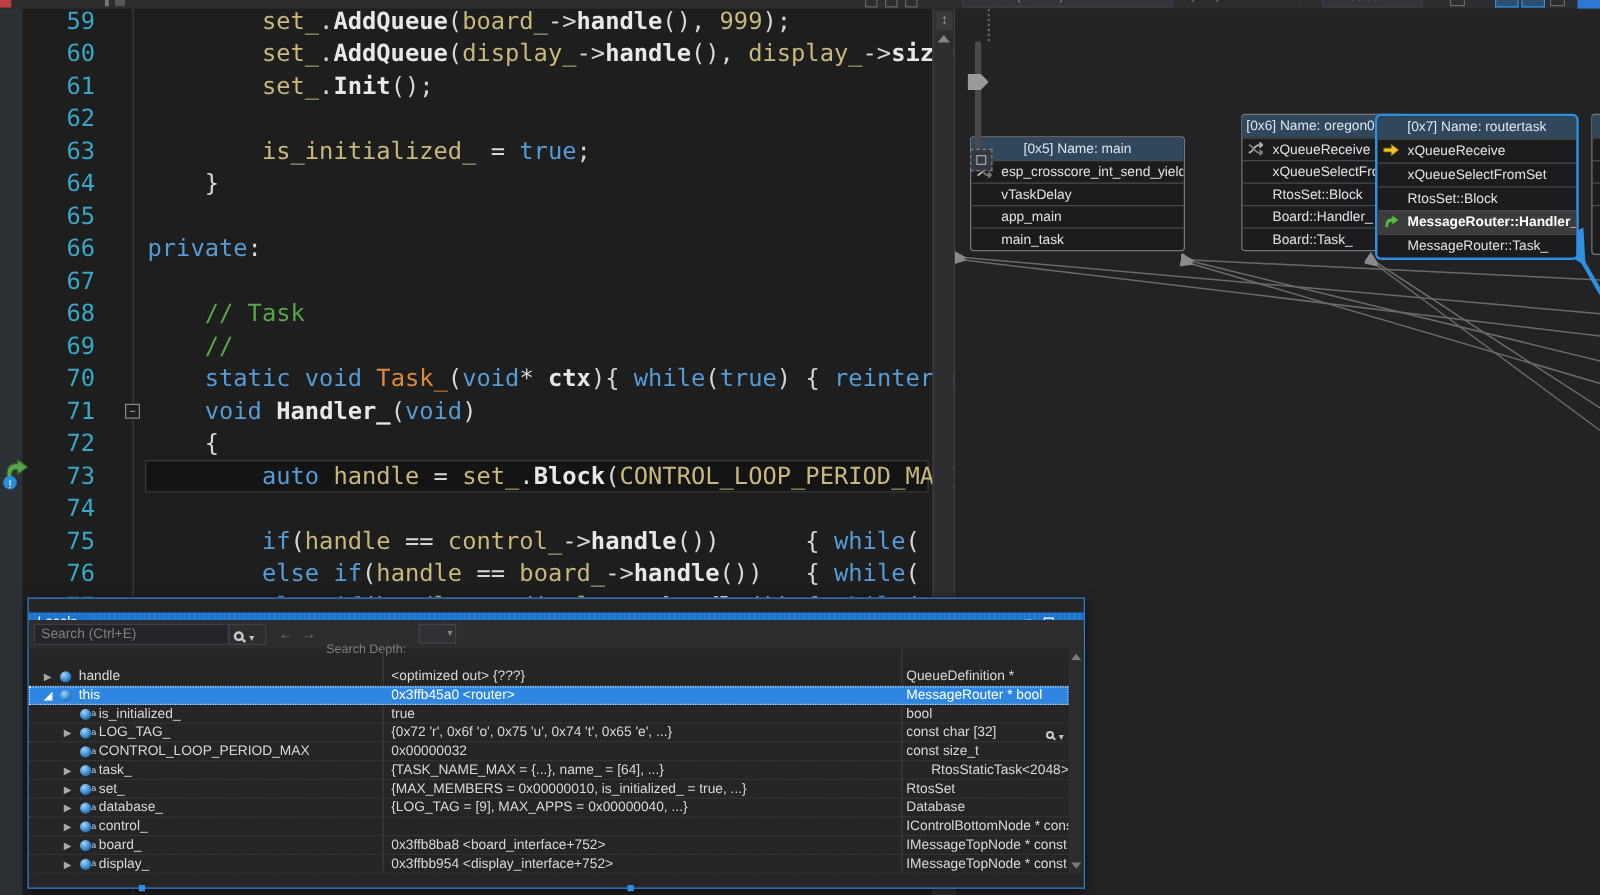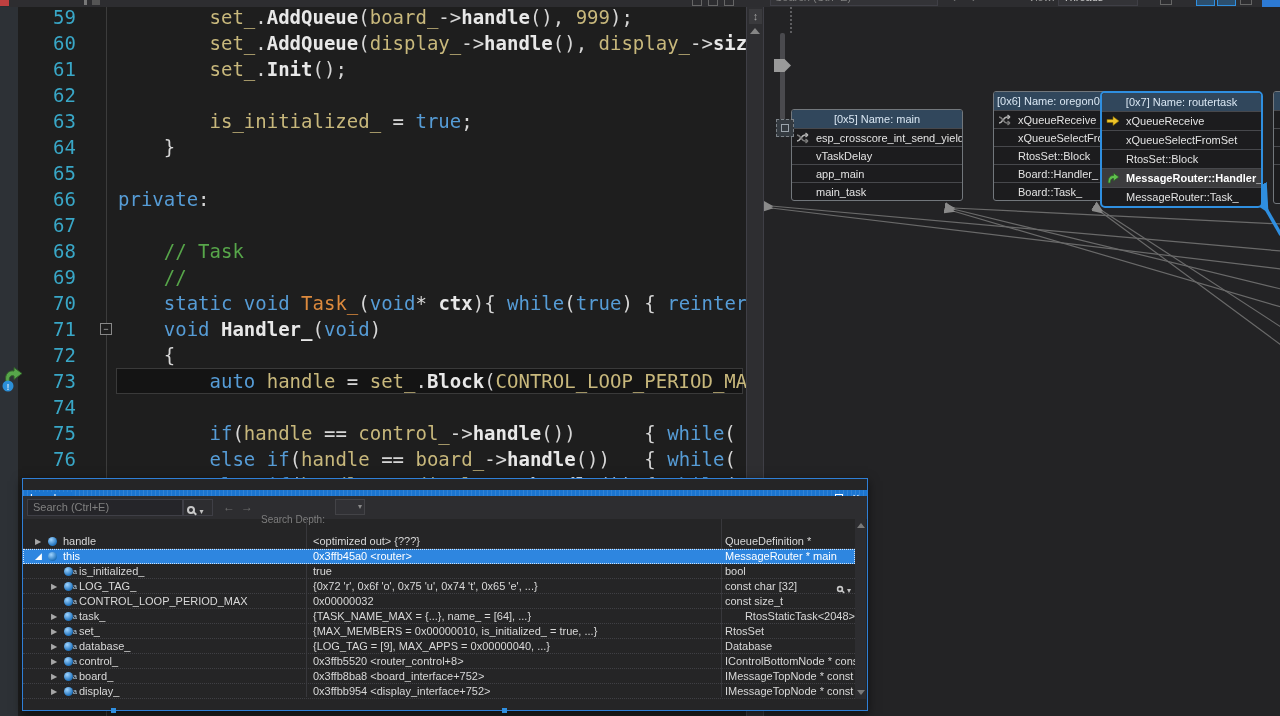--- a/index.html
+++ b/index.html
@@ -177,21 +177,21 @@
     </g>
     <line x1="517" y1="228" x2="501" y2="200" stroke="#2f8fe0" stroke-width="3.5" marker-end="url(#arrB)"></line>
   </svg>
   <div id="zoom-ticks"></div>
   <div id="zoom-track"></div>
   <div id="zoom-thumb"></div>
   <div id="birdseye">
         <i></i>
       </div>
   <div id="stack-boxes">
-        <div class="sbox" style="left: 27px; top: 102px; width: 172px;">
+        <div class="sbox" style="left: 12px; top: 102px; width: 172px;">
           <div class="hd">[0x5] Name: main</div>
           <div class="sframe" style="height: 18px; line-height: 18px;"><span class="fic"><svg width="15" height="12" viewBox="0 0 15 12">
                 <path d="M1 9 C5 9 5 3 9 3 L12 3" stroke="#b5b5b5" stroke-width="1.4" fill="none"></path>
                 <path d="M12 3 l-2.5 -2 M12 3 l-2.5 2" stroke="#b5b5b5" stroke-width="1.4" fill="none"></path>
                 <path d="M1 3 C5 3 5 9 9 9 L12 9" stroke="#7e7e7e" stroke-width="1.4" fill="none"></path>
                 <path d="M12 9 l-2.5 -2 M12 9 l-2.5 2" stroke="#7e7e7e" stroke-width="1.4" fill="none"></path>
               </svg></span><span>esp_crosscore_int_send_yield</span></div>
           <div class="sframe" style="height: 18px; line-height: 18px;"><span>vTaskDelay</span></div>
           <div class="sframe" style="height: 18px; line-height: 18px;"><span>app_main</span></div>
           <div class="sframe" style="height: 18px; line-height: 18px;"><span>main_task</span></div>
@@ -264,21 +264,21 @@
           <span class="var-icon" style="left: 25px;"></span>
           <span class="lcell" style="left: 40px; width: 243px;">handle</span>
           <span class="lcell" style="left: 290px; width: 404px;">&lt;optimized out&gt; {???}</span>
           <span class="lcell" style="left: 702px; width: 130px;">QueueDefinition *</span>
         </div>
         <div class="lrow selected">
           <span class="exp open" style="left: 12px;">◢</span>
           <span class="var-icon" style="left: 25px;"></span>
           <span class="lcell" style="left: 40px; width: 243px;">this</span>
           <span class="lcell" style="left: 290px; width: 404px;">0x3ffb45a0 &lt;router&gt;</span>
-          <span class="lcell" style="left: 702px; width: 130px;">MessageRouter * main</span>
+          <span class="lcell" style="left: 702px; width: 130px;">MessageRouter * bool</span>
         </div>
         <div class="lrow">
           <span class="var-icon" style="left: 41px;">
             <span class="mem">a</span>
           </span>
           <span class="lcell" style="left: 56px; width: 227px;">is_initialized_</span>
           <span class="lcell" style="left: 290px; width: 404px;">true</span>
           <span class="lcell" style="left: 702px; width: 130px;">bool</span>
         </div>
         <div class="lrow">
@@ -325,21 +325,20 @@
           <span class="lcell" style="left: 56px; width: 227px;">database_</span>
           <span class="lcell" style="left: 290px; width: 404px;">{LOG_TAG = [9], MAX_APPS = 0x00000040, ...}</span>
           <span class="lcell" style="left: 702px; width: 130px;">Database</span>
         </div>
         <div class="lrow">
           <span class="exp" style="left: 28px;">▶</span>
           <span class="var-icon" style="left: 41px;">
             <span class="mem">a</span>
           </span>
           <span class="lcell" style="left: 56px; width: 227px;">control_</span>
-          <span class="lcell" style="left: 290px; width: 404px;">0x3ffb5520 &lt;router_control+8&gt;</span>
           <span class="lcell" style="left: 702px; width: 130px;">IControlBottomNode * const</span>
         </div>
         <div class="lrow">
           <span class="exp" style="left: 28px;">▶</span>
           <span class="var-icon" style="left: 41px;">
             <span class="mem">a</span>
           </span>
           <span class="lcell" style="left: 56px; width: 227px;">board_</span>
           <span class="lcell" style="left: 290px; width: 404px;">0x3ffb8ba8 &lt;board_interface+752&gt;</span>
           <span class="lcell" style="left: 702px; width: 130px;">IMessageTopNode * const</span>

